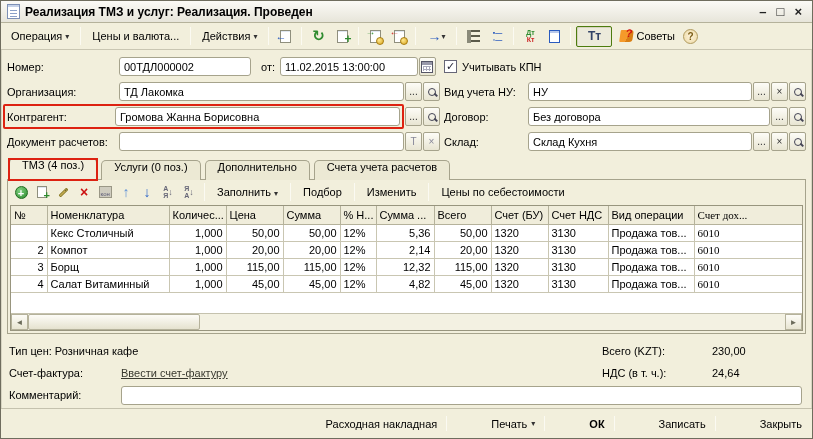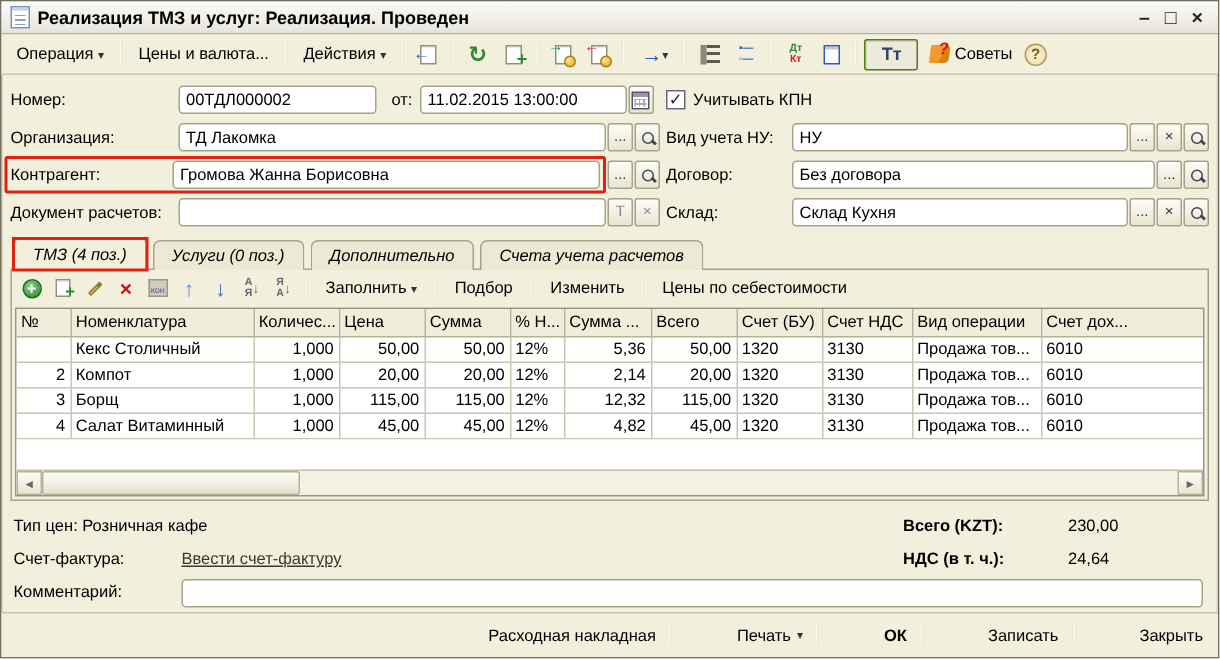--- a/index.html
+++ b/index.html
@@ -69,23 +69,23 @@
                     repeating-linear-gradient(#aab 0 1px, transparent 1px 3px); }
   .checkbox { width:13px; height:13px; border:1px solid #667; background:#fff; display:flex;
               align-items:center; justify-content:center; font-size:11px; font-weight:bold;
               color:#223; margin-right:5px; }
   .red-frame { border:2px solid #dd2211; border-radius:2px; display:flex; align-items:center;
                padding:1px 2px 1px 2px; margin-left:-4px; }
   .red-frame .flabel { width:108px; flex:0 0 108px; }
 
   
   .tabs { display:flex; align-items:flex-end; padding:0 0 0 8px; height:22px; flex:0 0 22px; position:relative; z-index:2; }
-  .tab { height:20px; display:flex; align-items:center; padding:0 12px; margin-right:4px;
+  .tab { height:20px; display:flex; align-items:flex-start; padding:0 12px; margin-right:4px;
          border:1px solid #a6a38c; border-bottom:none; border-radius:5px 5px 0 0;
-         background:#ece9d4; white-space:nowrap; position:relative; cursor:default;font-style:italic; }
+         background:#ece9d4; white-space:nowrap; position:relative; cursor:default; }
   .tab.active { background:#f2efdc; height:22px; z-index:3; }
   .tab.active::after { content:""; position:absolute; inset:-1px -2px -1px -2px;
          border:2px solid #dd2211; pointer-events:none; }
   .panel { margin:0 6px; border:1px solid #a6a38c; background:#f2efdc; flex:0 0 155px;
            height:155px; display:flex; flex-direction:column; position:relative; z-index:1; margin-top:-1px; }
   .tbl-toolbar { height:24px; flex:0 0 24px; display:flex; align-items:center; gap:3px; padding:0 4px; }
   .sicon { width:18px; height:18px; display:flex; align-items:center; justify-content:center; position:relative; }
   .add-circle { width:13px; height:13px; border-radius:50%; background:radial-gradient(circle at 35% 30%, #7fd07f, #2e8b2e);
                 color:#fff; font-weight:bold; font-size:11px; line-height:12px; text-align:center; border:1px solid #1e6b1e;}
   .pencil { width:11px; height:3px; background:linear-gradient(90deg,#caa93c 70%, #6b5a18 70%);
@@ -94,38 +94,38 @@
   .floppy::after { content:"кон"; position:absolute; bottom:0; left:1px; font-size:6px; color:#446; }
   .txt-btn { padding:2px 6px; white-space:nowrap; border-radius:2px; }
 
   .tbl-container { margin:1px 2px 2px 2px; border:1px solid #98957e; background:#fff;
                    flex:1; display:flex; flex-direction:column; overflow:hidden; }
   table.grid { border-collapse:collapse; table-layout:fixed; width:100%; }
   table.grid th { background:#f0eddb; border:1px solid #b5b29b; border-top:none; font-weight:normal;
                   text-align:left; padding:1px 3px; height:18px; white-space:nowrap; overflow:hidden; }
   table.grid td { border:1px solid #c9c6b2; padding:0 3px; height:17px; white-space:nowrap; overflow:hidden; background:#fff; }
   table.grid th:first-child, table.grid td:first-child { border-left:none; }
-  table.grid th:last-child, table.grid td:last-child { border-right:none; }
+  table.grid th:last-child, table.grid td:last-child { border-right:none;font-family:Liberation Serif, serif; }
   td.num, th.num { text-align:right; }
   td.sel { background:#4d6fc4; color:#fff; }
   .tbl-fill { flex:1; background:#fff; }
   .hscroll { height:17px; flex:0 0 17px; background:#f3f1e2; border-top:1px solid #c5c2ae;
              display:flex; align-items:stretch; }
   .scroll-btn { width:17px; display:flex; align-items:center; justify-content:center;
                 border:1px solid #b5b29b; background:linear-gradient(#fdfcf7,#e8e5d2);
                 color:#6b6b5a; font-size:8px; }
   .scroll-thumb { width:172px; margin:0; border:1px solid #b5b29b; border-radius:2px;
                   background:linear-gradient(#fdfcf7,#e5e2cf); }
   .scroll-track { flex:1; }
 
   
   .summary { flex:1; padding:6px 10px 0 8px; }
   .srow { display:flex; align-items:center; height:22px; }
   .link { text-decoration:underline; color:#3a3a30; cursor:pointer; }
-  .tot-label { width:110px; text-align:left;font-weight:bold; }
+  .tot-label { width:110px; text-align:left; }
   .tot-val { width:90px; text-align:left; }
   .spacer { flex:1; }
   .comment-input { flex:1; margin-left:8px; }
 
   
   .footer { flex:0 0 30px; height:30px; border-top:1px solid #c5c2ae; display:flex;
             align-items:center; padding:0 8px; background:#f2efdc; }
   .user { color:#3333cc; }
   .fbtns { margin-left:auto; display:flex; align-items:center; }
   .fsep { width:1px; height:15px; background:#c2bfa9; border-right:1px solid #fbfaf2; margin:0 7px; }

